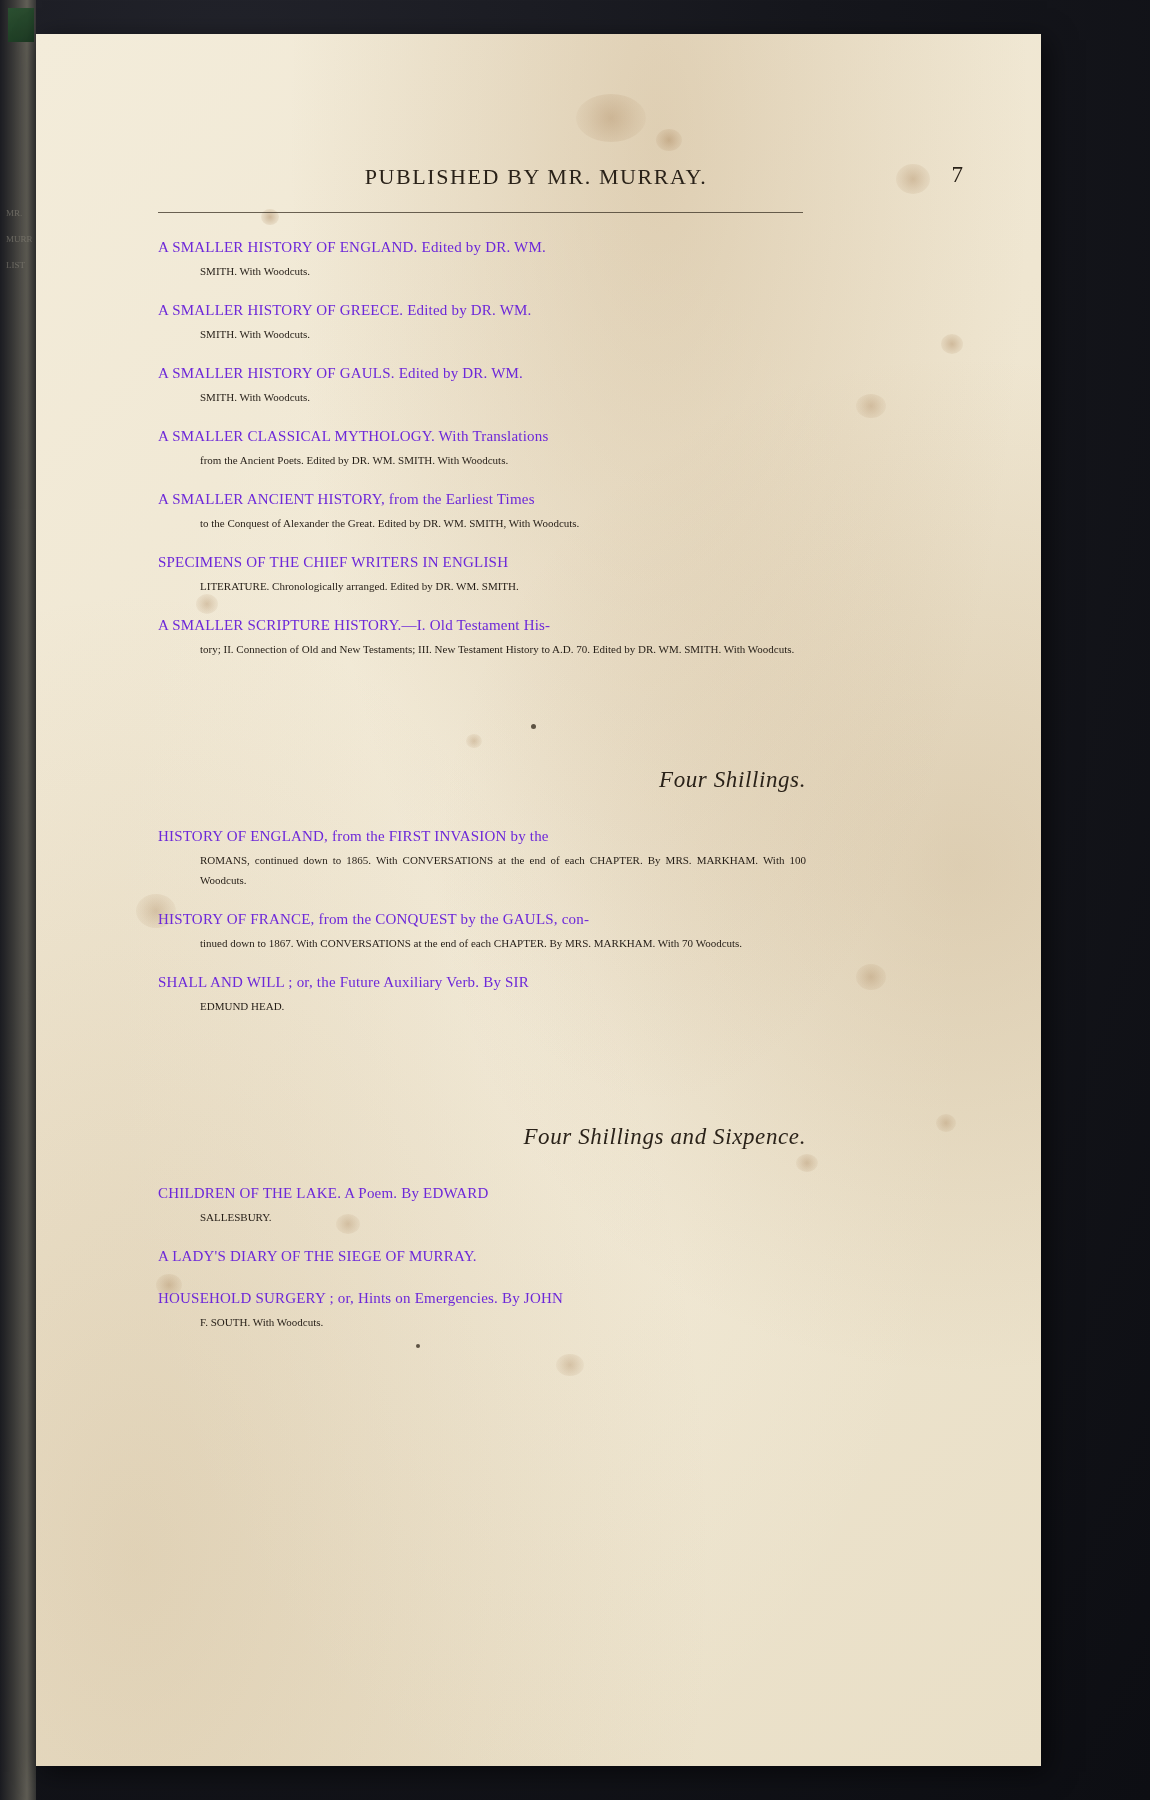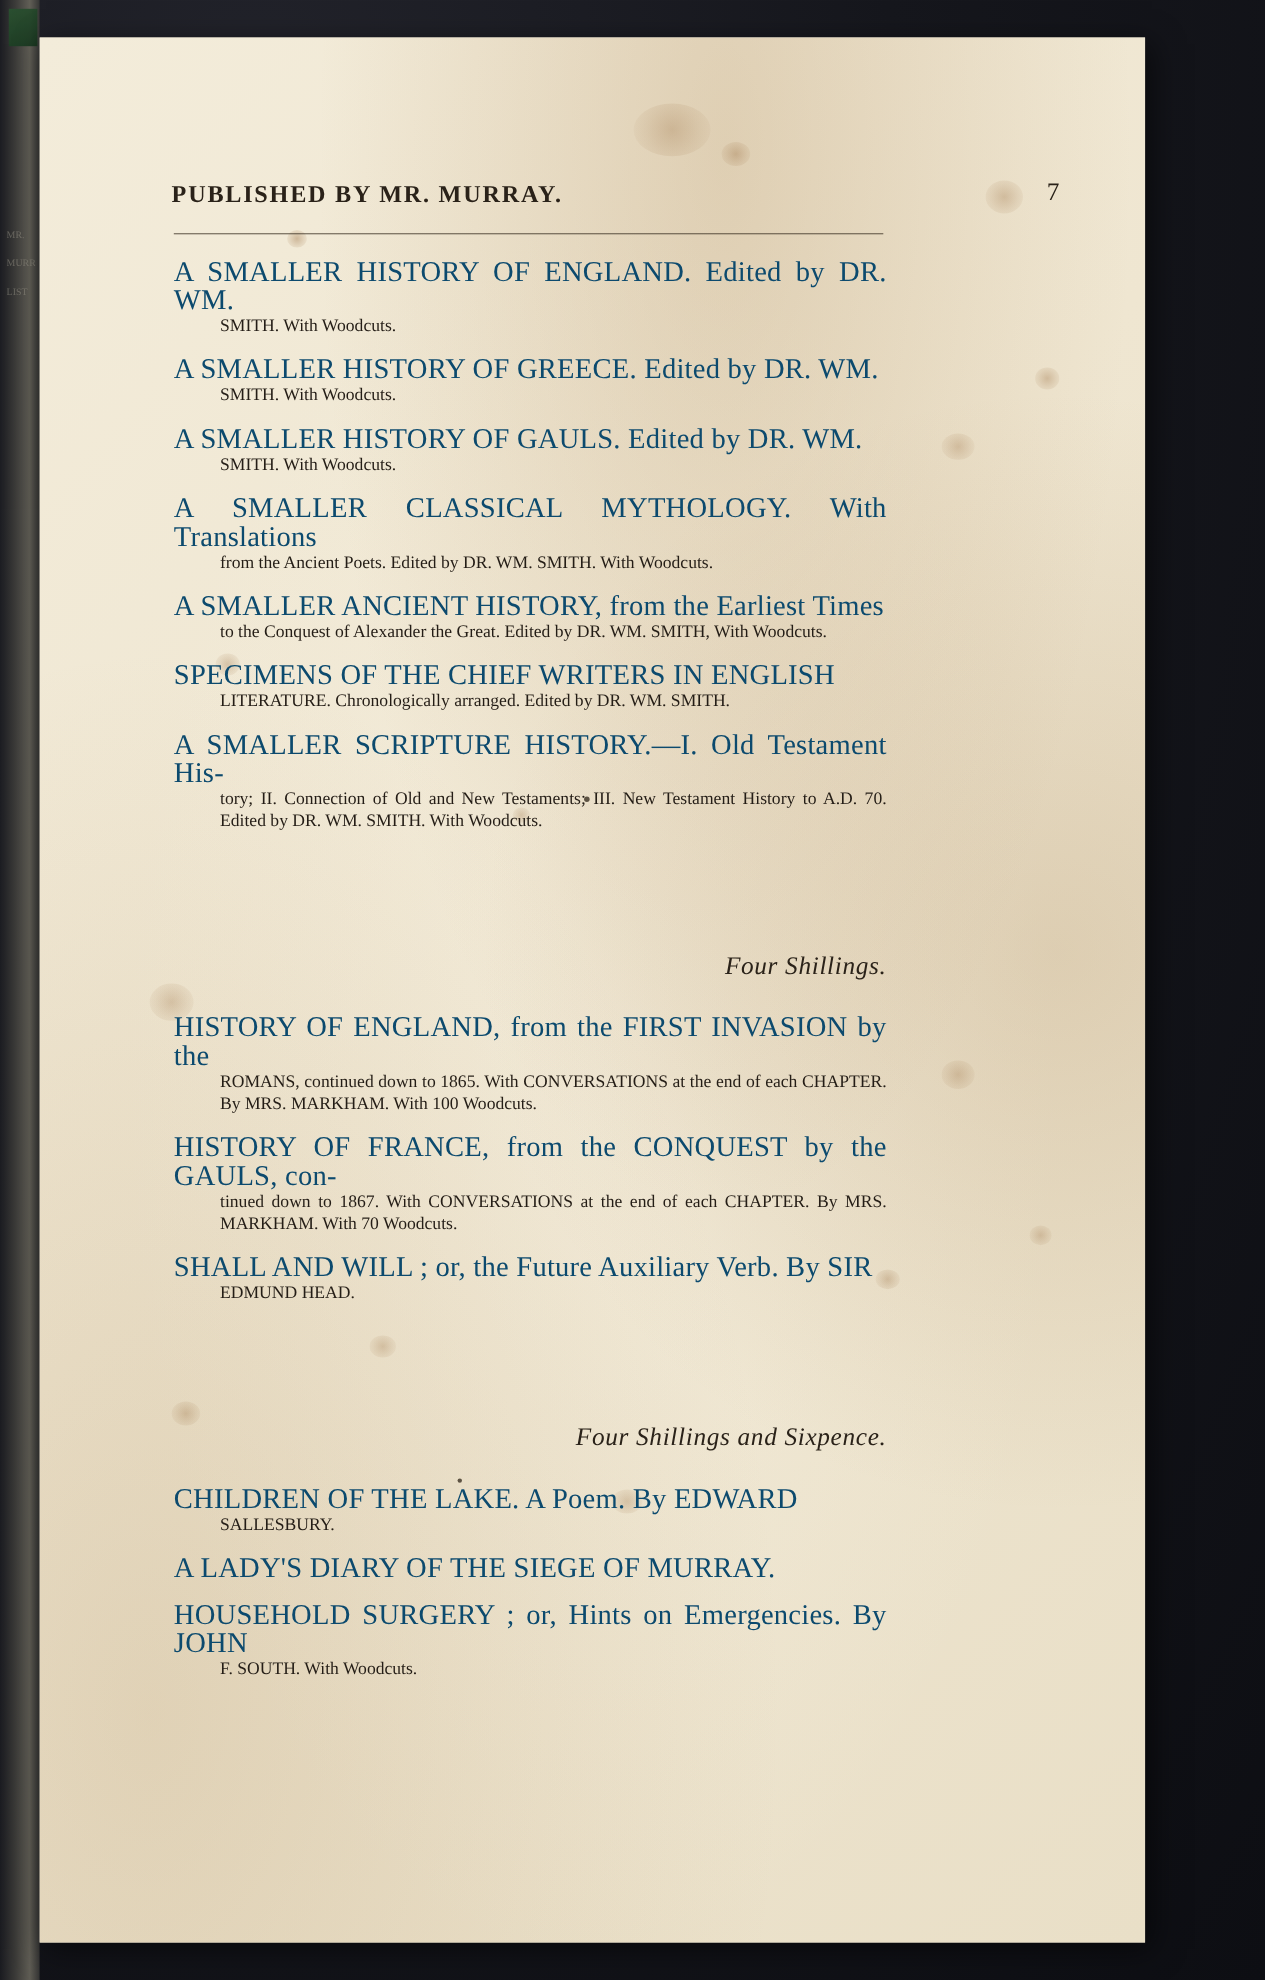--- a/index.html
+++ b/index.html
@@ -93,25 +93,25 @@
     height: 1732px;
     color: #231c15;
   }
 
   
   .running-head {
     position: absolute;
     top: 130px;
     left: 120px;
     width: 760px;
+    text-align: center;
     font-size: 22px;
     letter-spacing: 1.6px;
     color: #2a2219;
     font-family: "Liberation Serif", serif;
-    font-weight: bold;
   }
   .page-number {
     position: absolute;
     top: 128px;
     right: 78px;
     font-size: 23px;
     color: #2a2219;
   }
   .rule {
     position: absolute;
@@ -131,27 +131,27 @@
   }
 
   .entry {
     margin-bottom: 16px;
   }
   .entry p {
     margin: 0;
     text-align: justify;
   }
   .line1 {
-    font-size: 26px;
+    font-size: 15px;
     line-height: 26px;
     letter-spacing: .2px;
-    color: #0c4a6e;
+    color: #6d28d9;
   }
   .line-rest {
-    font-size: 16px;
+    font-size: 11px;
     line-height: 20px;
     color: #241d16;
     padding-left: 42px;
     text-indent: 0;
     margin-top: 1px !important;
   }
 
   .section-title {
     text-align: right;
     font-style: italic;

